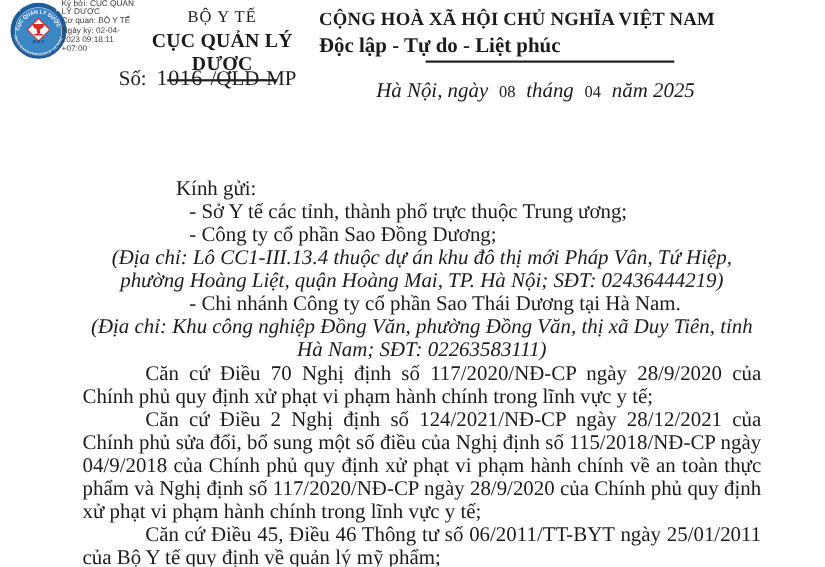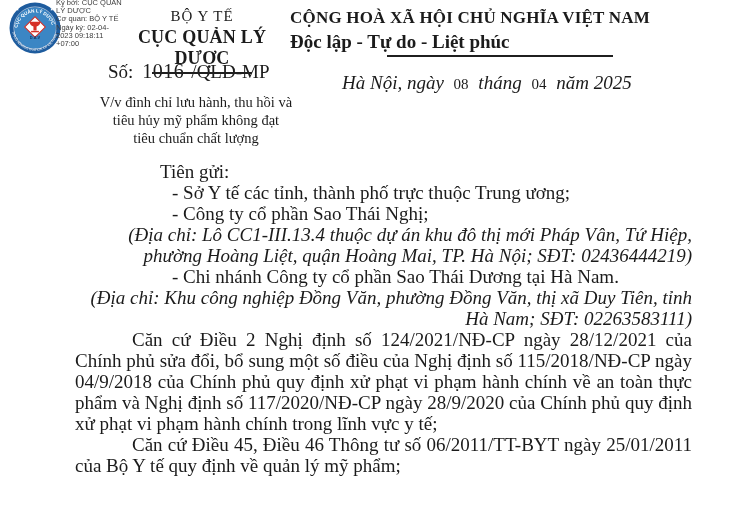--- a/index.html
+++ b/index.html
@@ -36,21 +36,21 @@
   
   .subject{
     position:absolute;top:93px;left:55px;width:282px;text-align:center;
     font-size:14.5px;line-height:18px;
   }
 
   
   .main{position:absolute;top:161px;left:75px;width:617px;font-size:19px;line-height:21px;}
   .salutation{margin-left:85px;}
   .recip{margin-left:97px;}
-  .addr{font-style:italic;text-align:right;}
+  .addr{font-style:italic;text-align:center;}
   .para{text-align:justify;text-indent:57px;margin:0;}
 </style>
 </head>
 <body>
 
 <div class="page">
 
   <svg class="logo" viewBox="0 0 100 100">
     <circle cx="50" cy="50" r="49" fill="#1e5c9e"></circle>
     <circle cx="50" cy="50" r="40.5" fill="none" stroke="#ffffff" stroke-width="1.2"></circle>
@@ -103,30 +103,26 @@
     <div class="dateline">
       <span>Hà Nội, ngày</span>
       <span class="num">08</span>
       <span>tháng</span>
       <span class="num">04</span>
       <span>năm</span>
       <span>2025</span>
     </div>
   </div>
 
-  <div class="subject">
-    <div>V/v đình chỉ lưu hành, thu hồi và</div>
-    <div>tiêu hủy mỹ phẩm không đạt</div>
-    <div>tiêu chuẩn chất lượng</div>
-  </div>
 
   <div class="main">
-    <div class="salutation">Tiên gửi:</div>
+    <div class="salutation">Kính gửi:</div>
     <div class="recip">- Sở Y tế các tỉnh, thành phố trực thuộc Trung ương;</div>
-    <div class="recip">- Công ty cổ phần Sao Thái Nghị;</div>
+    <div class="recip">- Công ty cổ phần Sao Đồng Dương;</div>
     <div class="addr">(Địa chỉ: Lô CC1-III.13.4 thuộc dự án khu đô thị mới Pháp Vân, Tứ Hiệp, phường Hoàng Liệt, quận Hoàng Mai, TP. Hà Nội; SĐT: 02436444219)</div>
     <div class="recip">- Chi nhánh Công ty cổ phần Sao Thái Dương tại Hà Nam.</div>
     <div class="addr">(Địa chỉ: Khu công nghiệp Đồng Văn, phường Đồng Văn, thị xã Duy Tiên, tỉnh Hà Nam; SĐT: 02263583111)</div>
+    <p class="para">Căn cứ Điều 70 Nghị định số 117/2020/NĐ-CP ngày 28/9/2020 của Chính phủ quy định xử phạt vi phạm hành chính trong lĩnh vực y tế;</p>
     <p class="para">Căn cứ Điều 2 Nghị định số 124/2021/NĐ-CP ngày 28/12/2021 của Chính phủ sửa đổi, bổ sung một số điều của Nghị định số 115/2018/NĐ-CP ngày 04/9/2018 của Chính phủ quy định xử phạt vi phạm hành chính về an toàn thực phẩm và Nghị định số 117/2020/NĐ-CP ngày 28/9/2020 của Chính phủ quy định xử phạt vi phạm hành chính trong lĩnh vực y tế;</p>
     <p class="para">Căn cứ Điều 45, Điều 46 Thông tư số 06/2011/TT-BYT ngày 25/01/2011 của Bộ Y tế quy định về quản lý mỹ phẩm;</p>
   </div>
 
 </div>
 
 </body></html>

